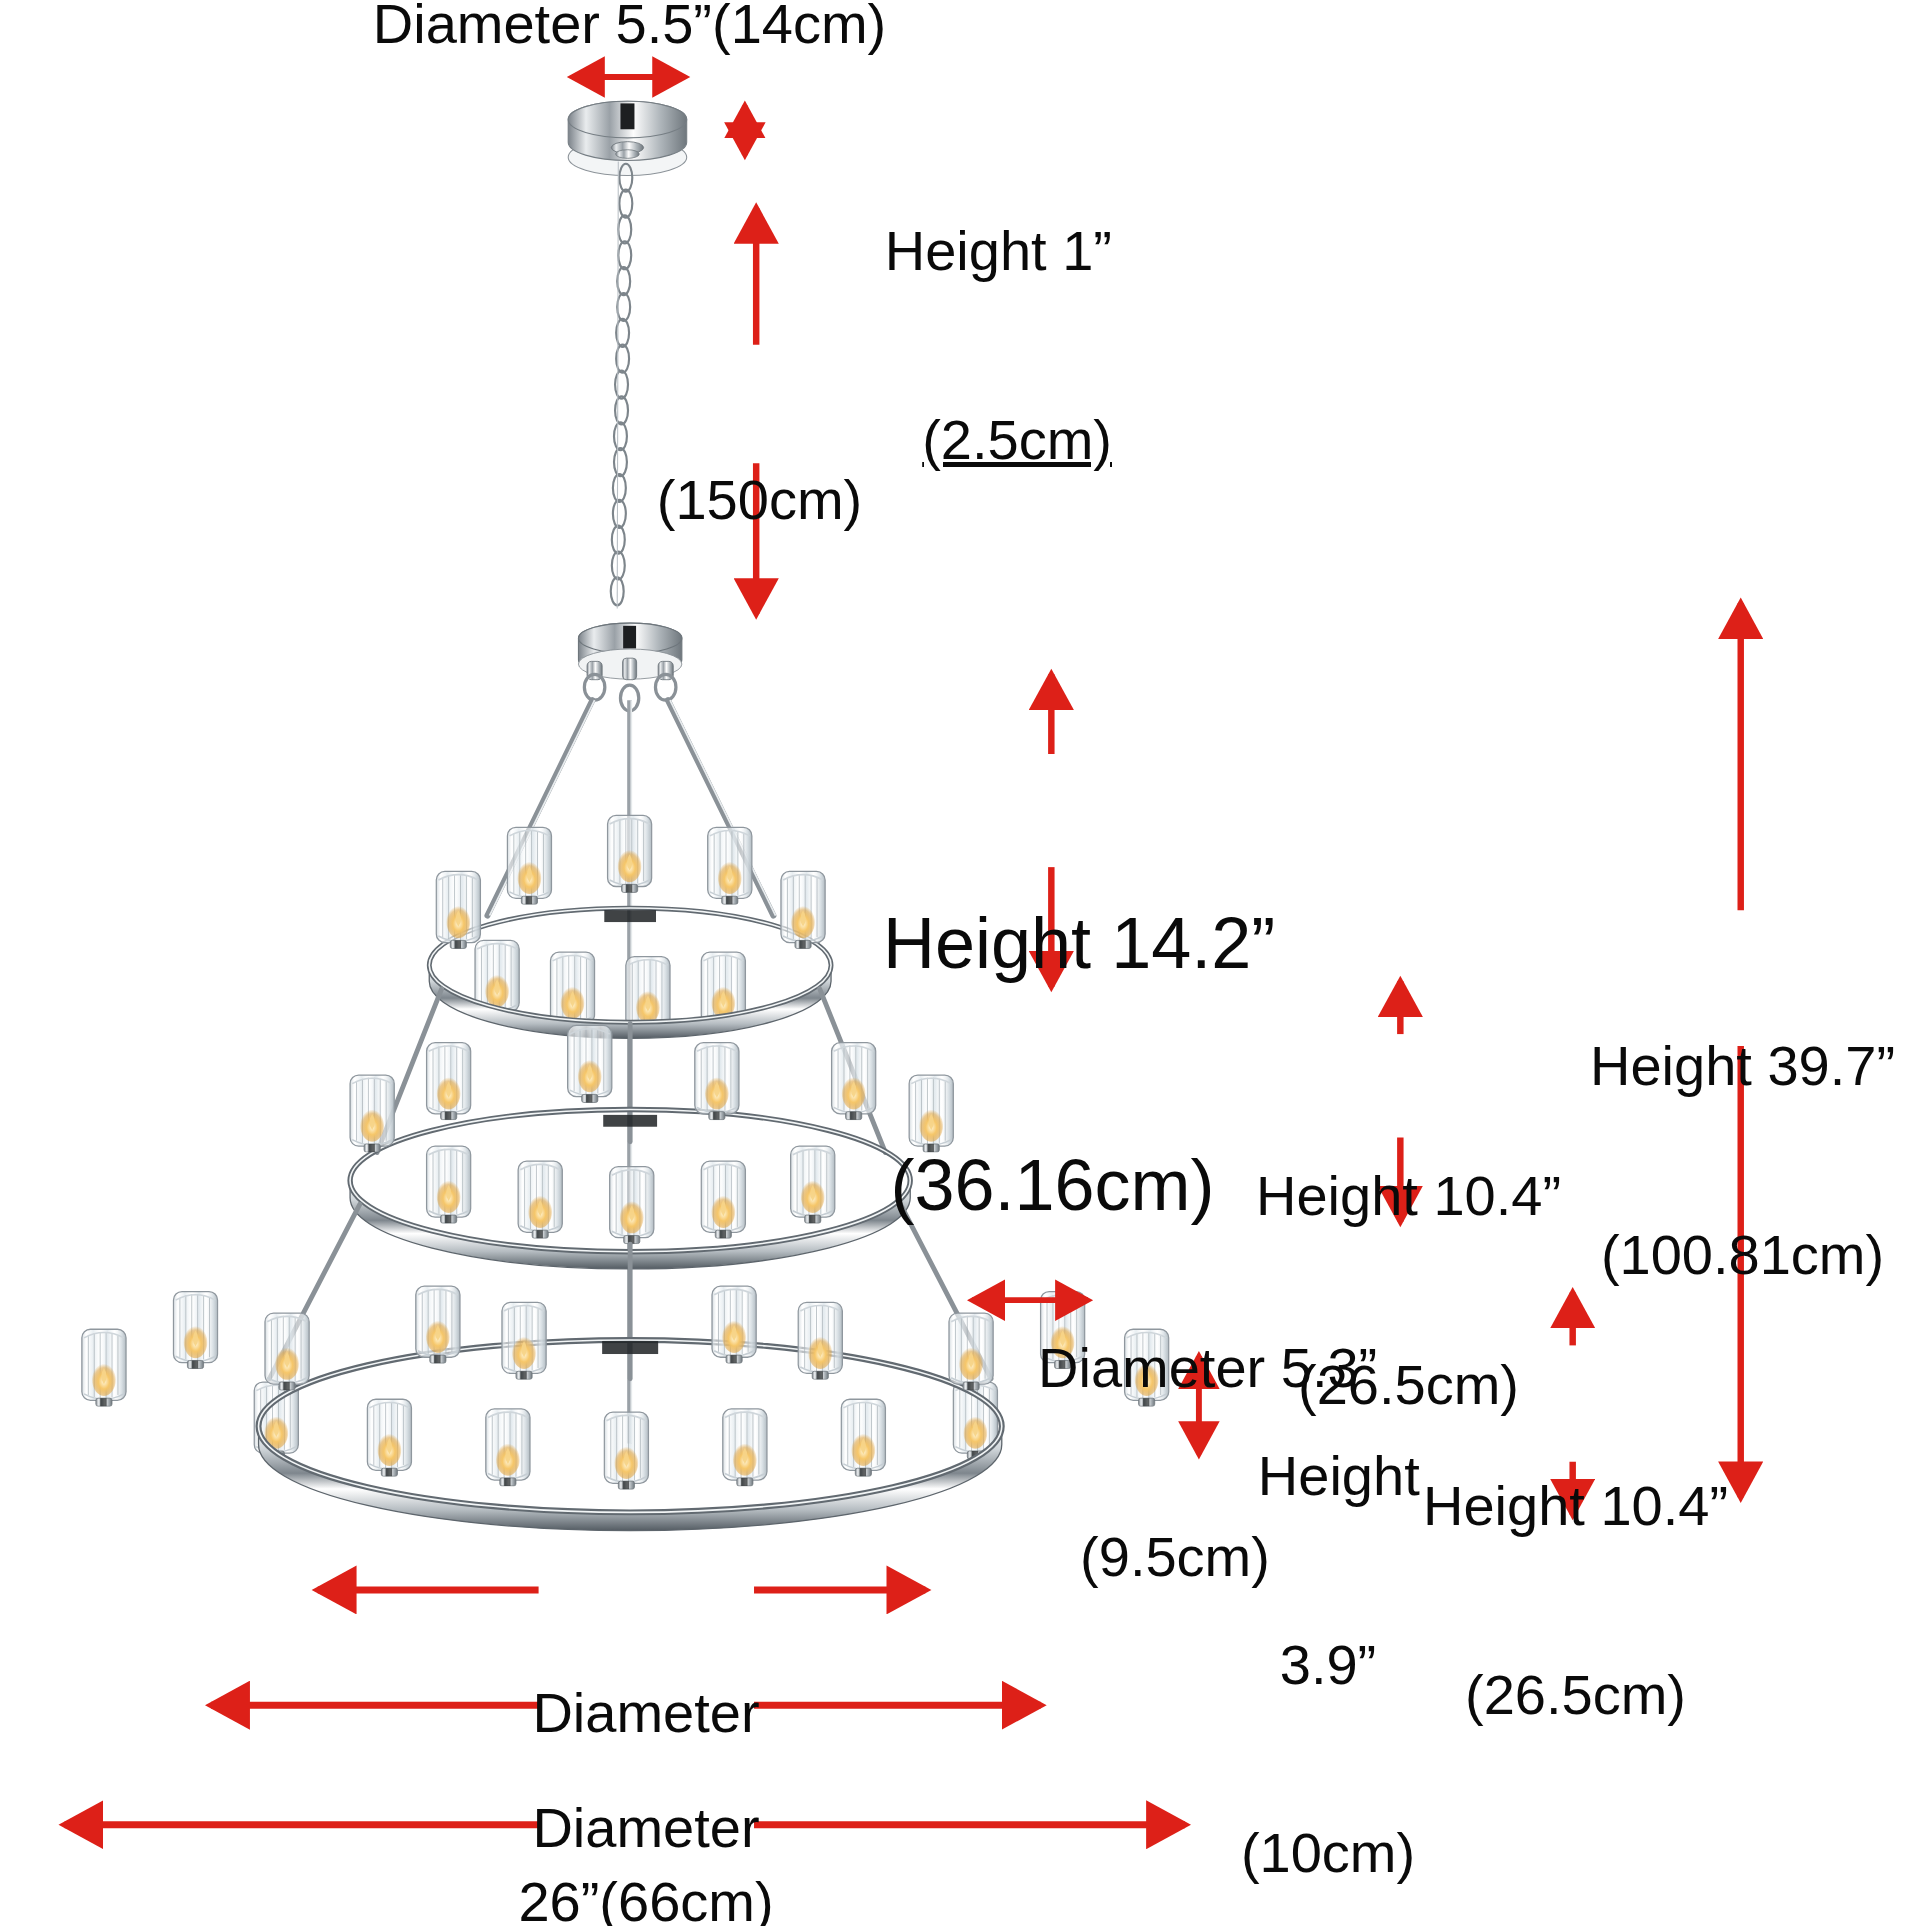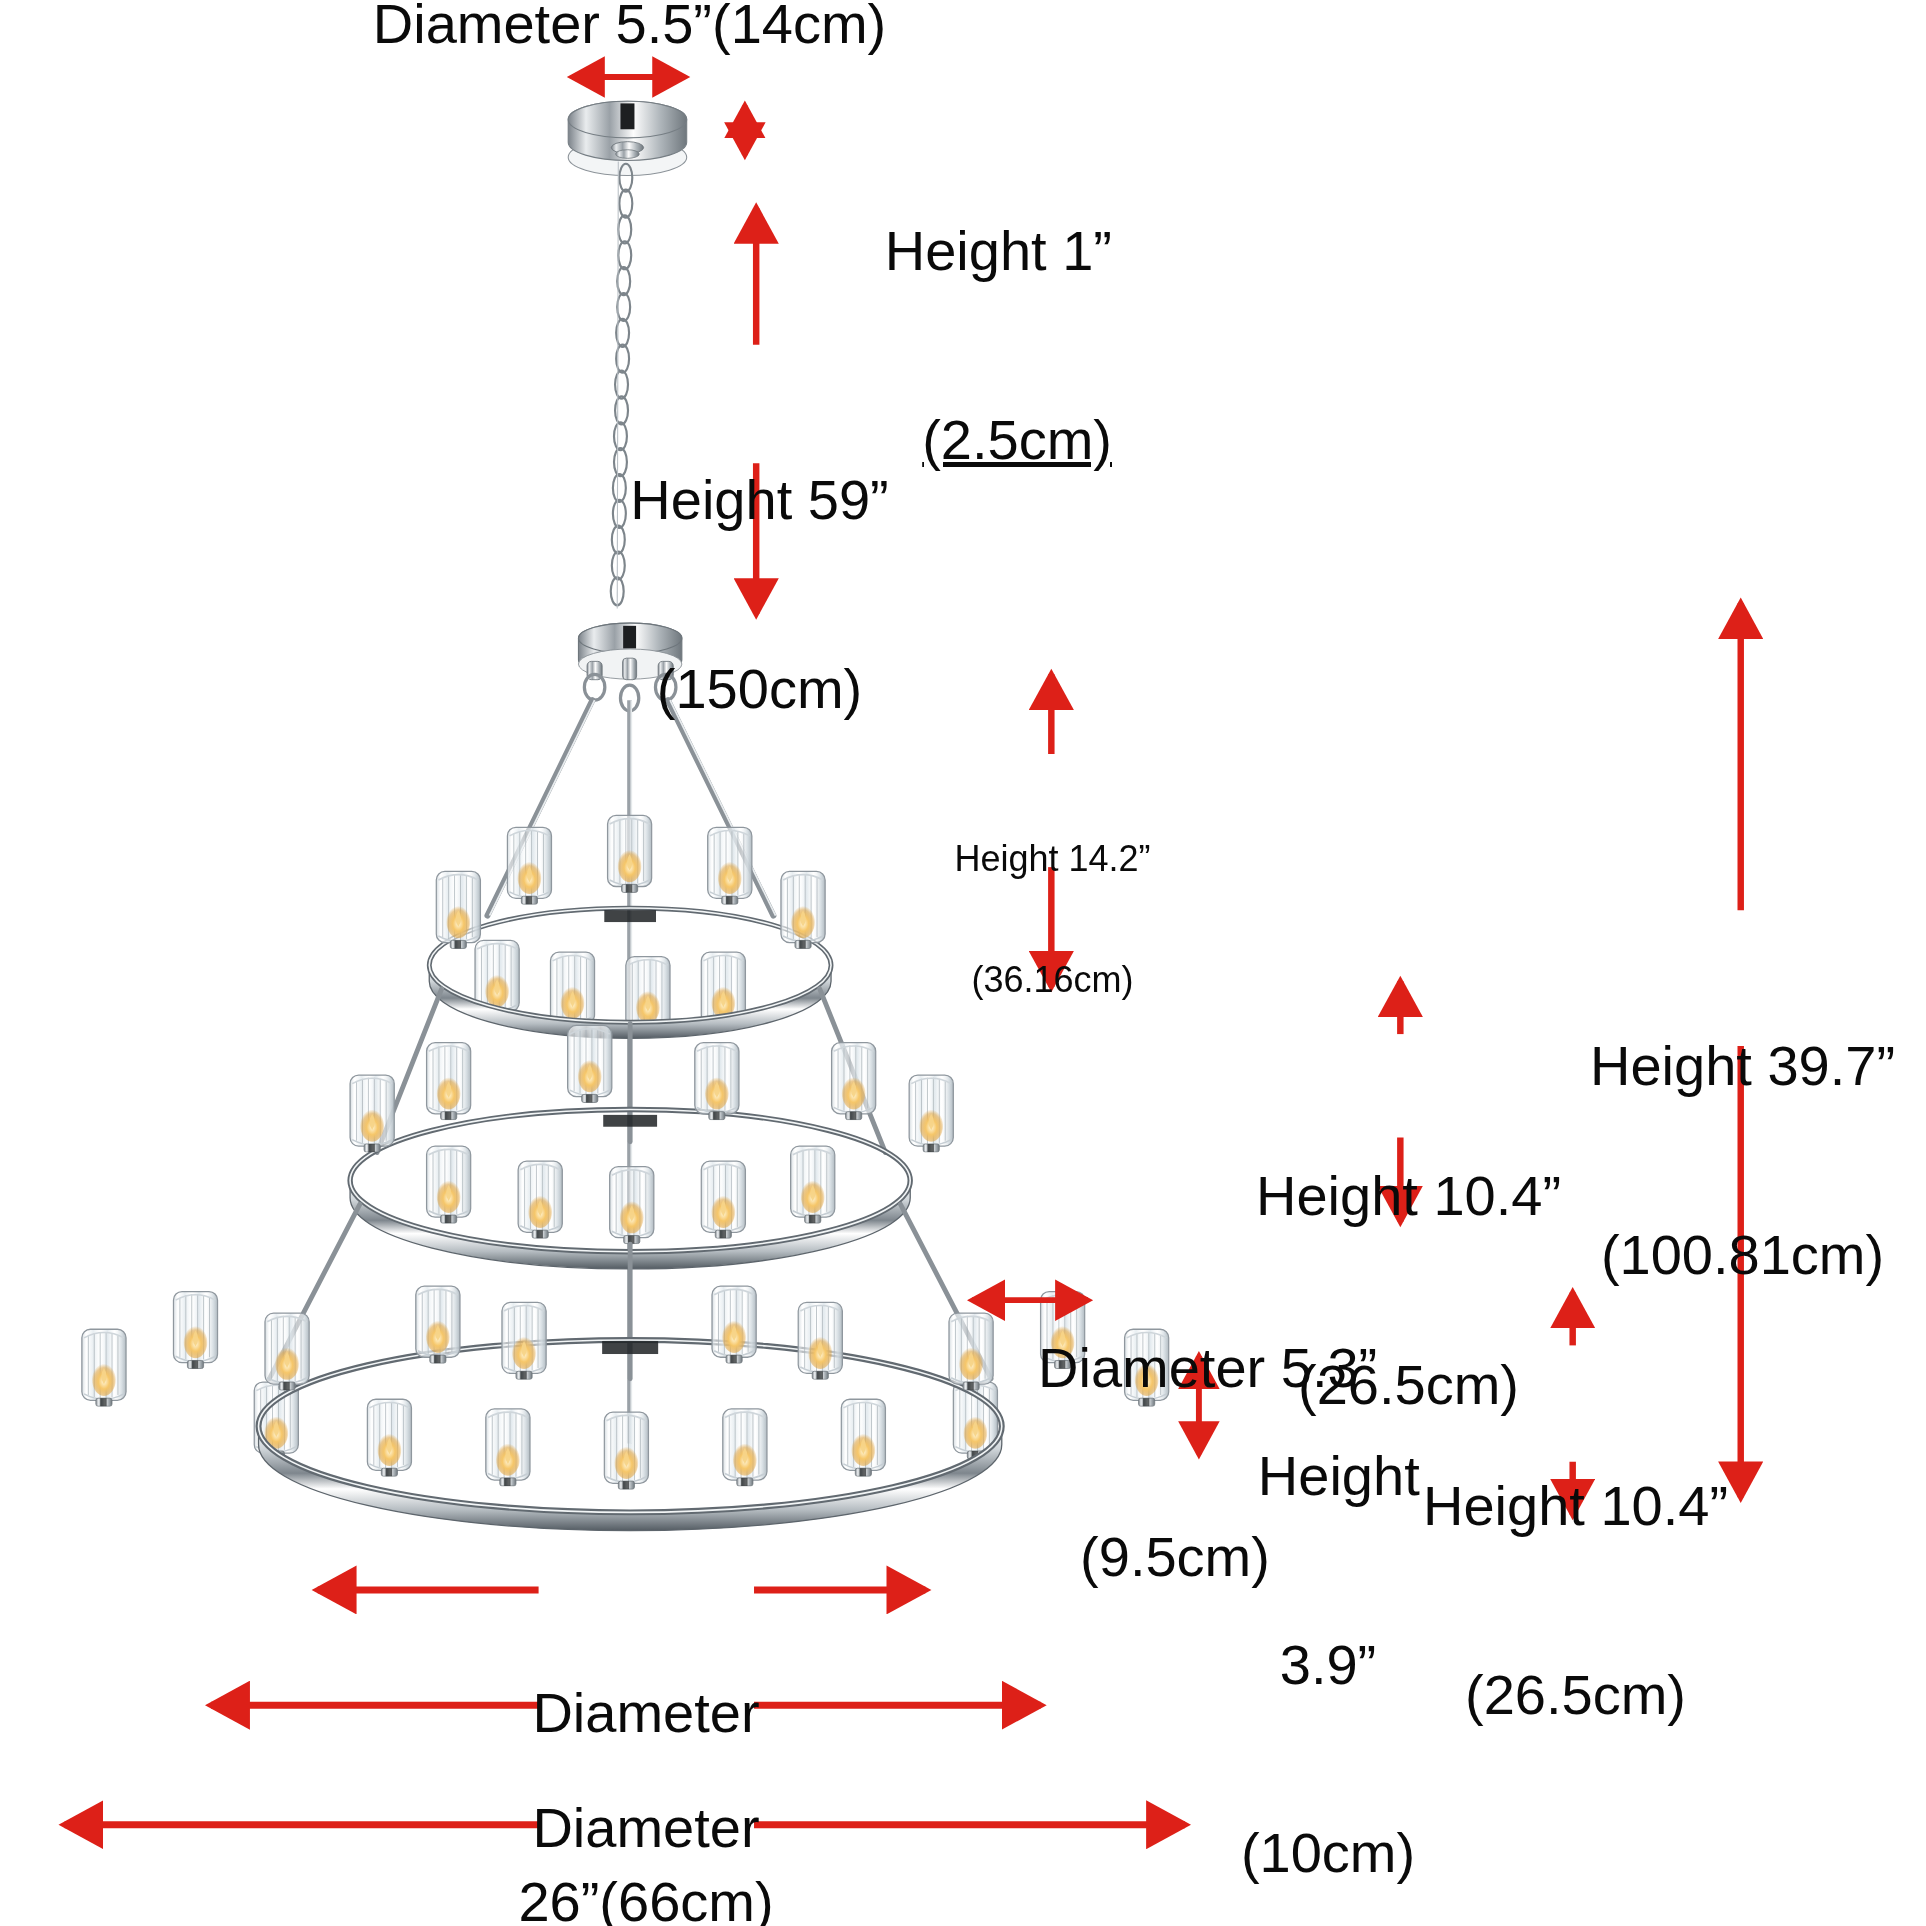--- a/index.html
+++ b/index.html
@@ -277,25 +277,24 @@
   </svg>
 
   <div class="lbl c" style="left:355px;top:-7.5px;width:549px;font-size:56px;">Diameter 5.5”(14cm)</div>
 
   <div class="lbl l" style="left:767px;top:95px;width:345px;font-size:56px;">
     <div>Height 1”</div>
     <div style="margin-left:-18.3px;text-decoration:underline;">(2.5cm)</div>
   </div>
 
   <div class="lbl c" style="left:625px;top:344px;width:269px;font-size:56px;">
-    <div>Height 59”</div>
     <div>(150cm)</div>
   </div>
 
-  <div class="lbl c" style="left:883px;top:758px;width:339px;font-size:36px;">
+  <div class="lbl c" style="left:883px;top:742px;width:339px;font-size:72px;">
     <div>Height 14.2”</div>
     <div>(36.16cm)</div>
   </div>
 
   <div class="lbl c" style="left:1565px;top:910px;width:355px;font-size:56px;">
     <div>Height 39.7”</div>
     <div>(100.81cm)</div>
   </div>
 
   <div class="lbl c" style="left:1239px;top:1040px;width:339px;font-size:56px;">

